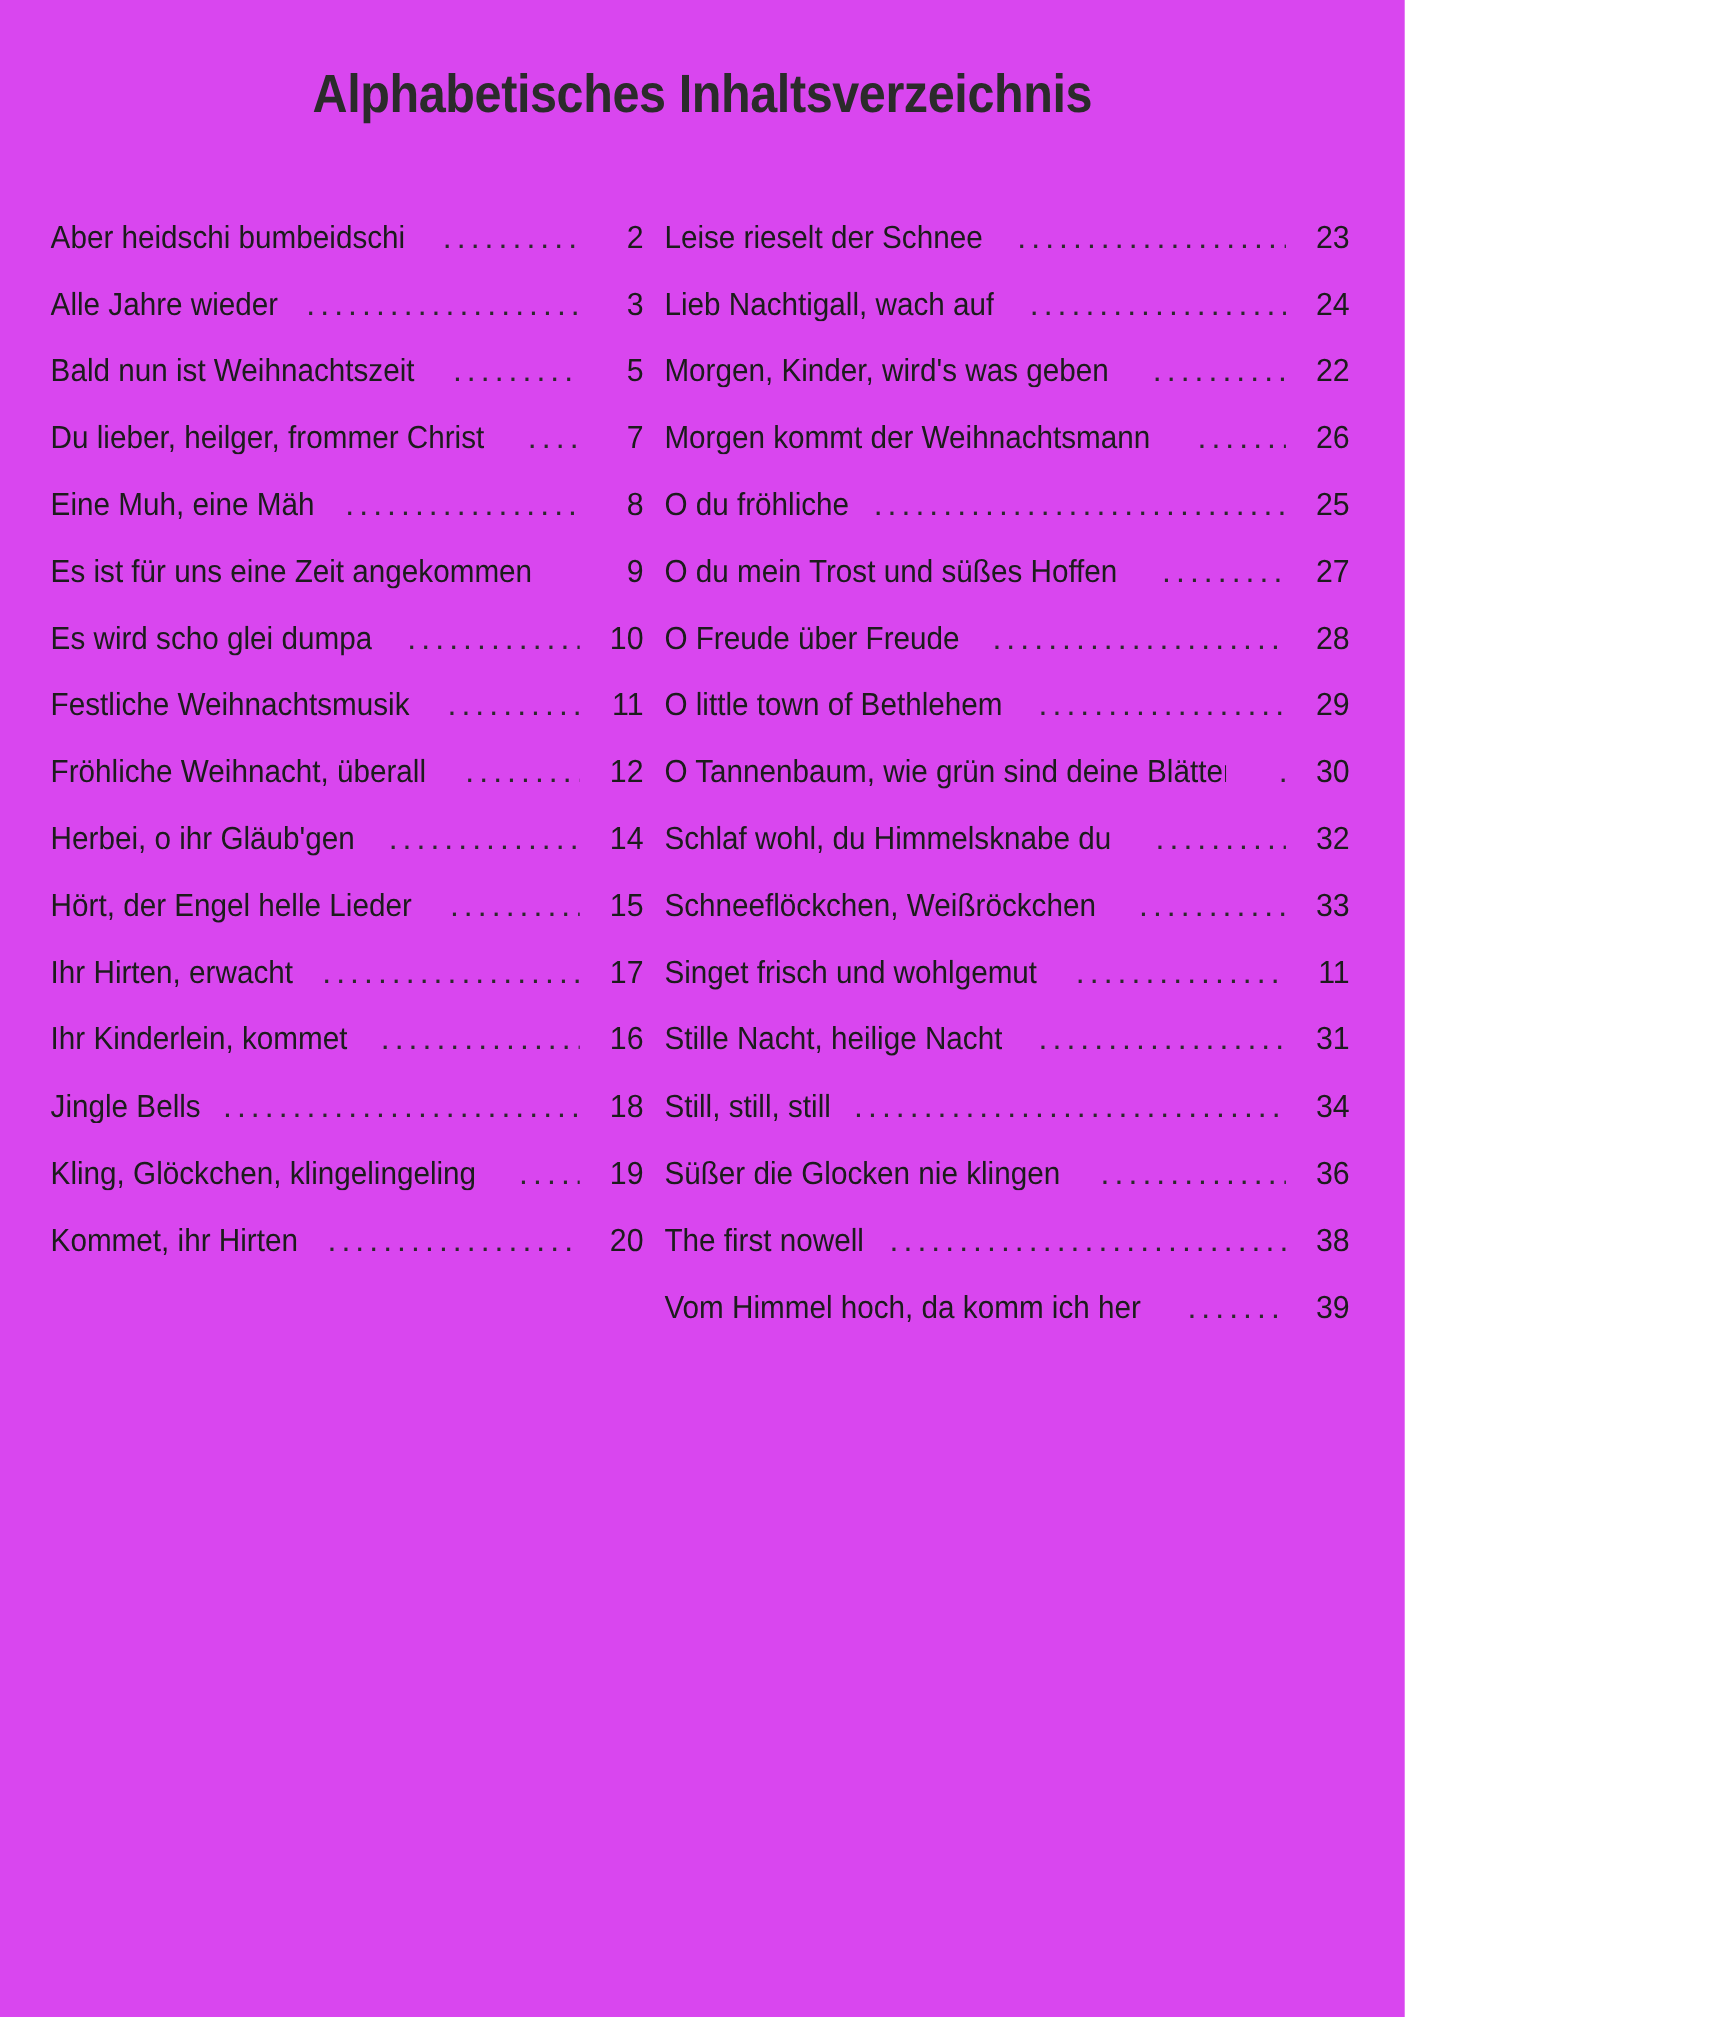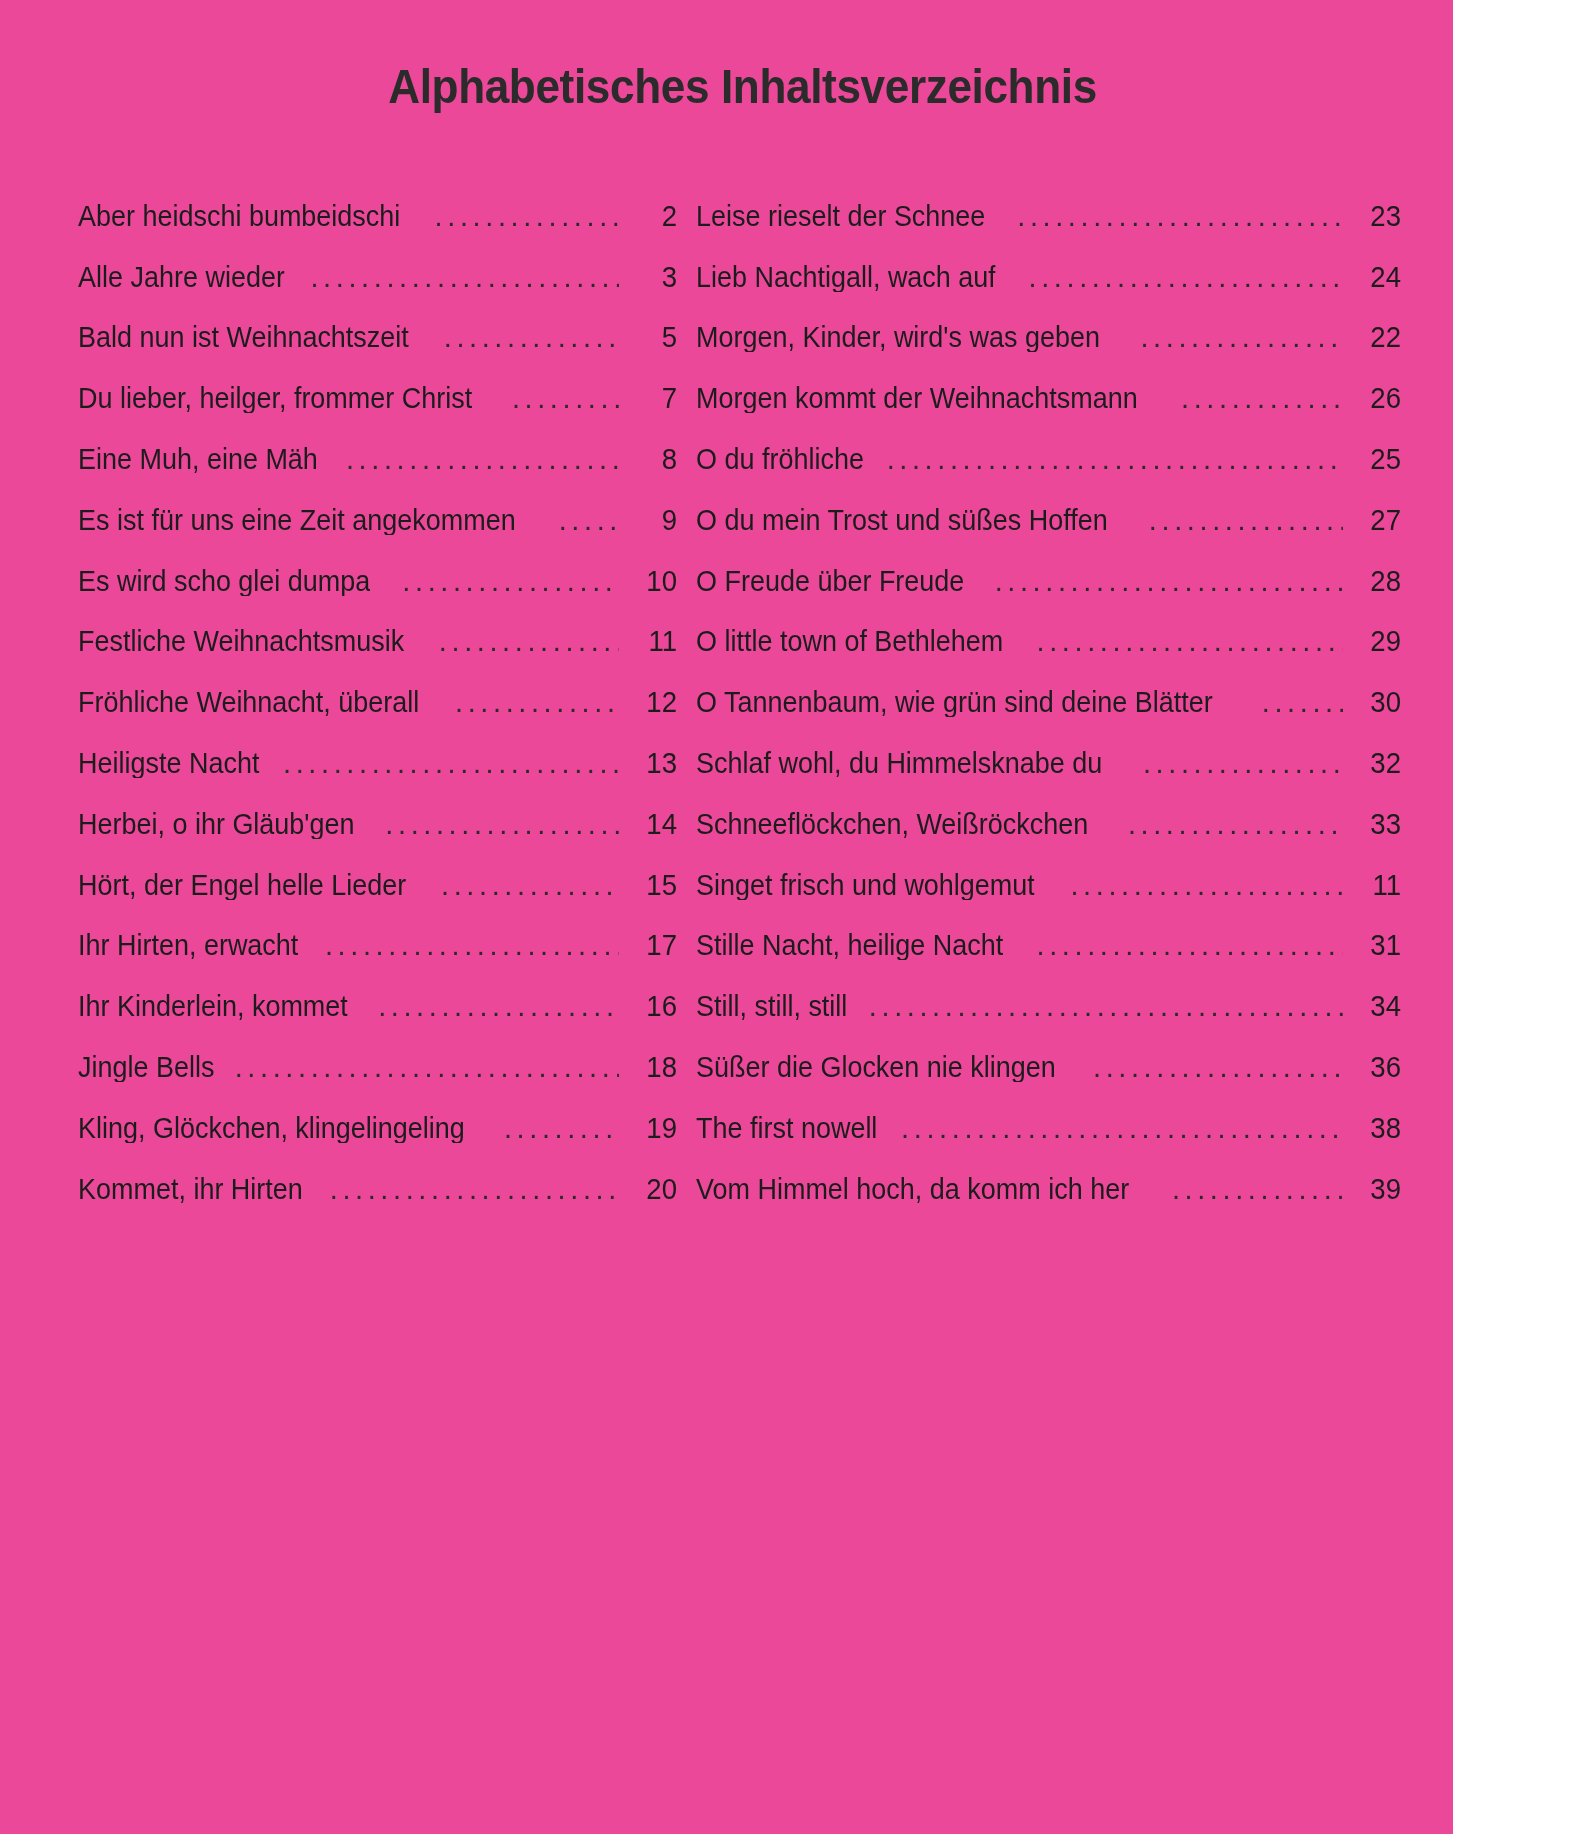--- a/index.html
+++ b/index.html
@@ -9,26 +9,25 @@
   }
   body {
     width: 1571px;
     height: 1834px;
     font-family: "Liberation Sans", sans-serif;
     color: #1a1a1a;
     -webkit-font-smoothing: antialiased;
   }
   .page {
     position: relative;
-    width: 1453px;
+    width: 1277px;
     height: 1834px;
-    background: #ec4899;
+    background: #d946ef;
     box-sizing: border-box;
     overflow: hidden;
-    padding-left: 32px;
   }
   .page-title {
     text-align: center;
     font-size: 49px;
     font-weight: bold;
     letter-spacing: -0.4px;
     color: #2b2b2b;
     margin: 0;
     padding-top: 58px;
     padding-bottom: 0;
@@ -151,25 +150,20 @@
           <span class="entry-title">Festliche Weihnachtsmusik</span>
           <span class="leader"></span>
           <span class="entry-page">11</span>
         </div>
         <div class="toc-entry">
           <span class="entry-title">Fröhliche Weihnacht, überall</span>
           <span class="leader"></span>
           <span class="entry-page">12</span>
         </div>
         <div class="toc-entry">
-          <span class="entry-title">Heiligste Nacht</span>
-          <span class="leader"></span>
-          <span class="entry-page">13</span>
-        </div>
-        <div class="toc-entry">
           <span class="entry-title">Herbei, o ihr Gläub'gen</span>
           <span class="leader"></span>
           <span class="entry-page">14</span>
         </div>
         <div class="toc-entry">
           <span class="entry-title">Hört, der Engel helle Lieder</span>
           <span class="leader"></span>
           <span class="entry-page">15</span>
         </div>
         <div class="toc-entry">

